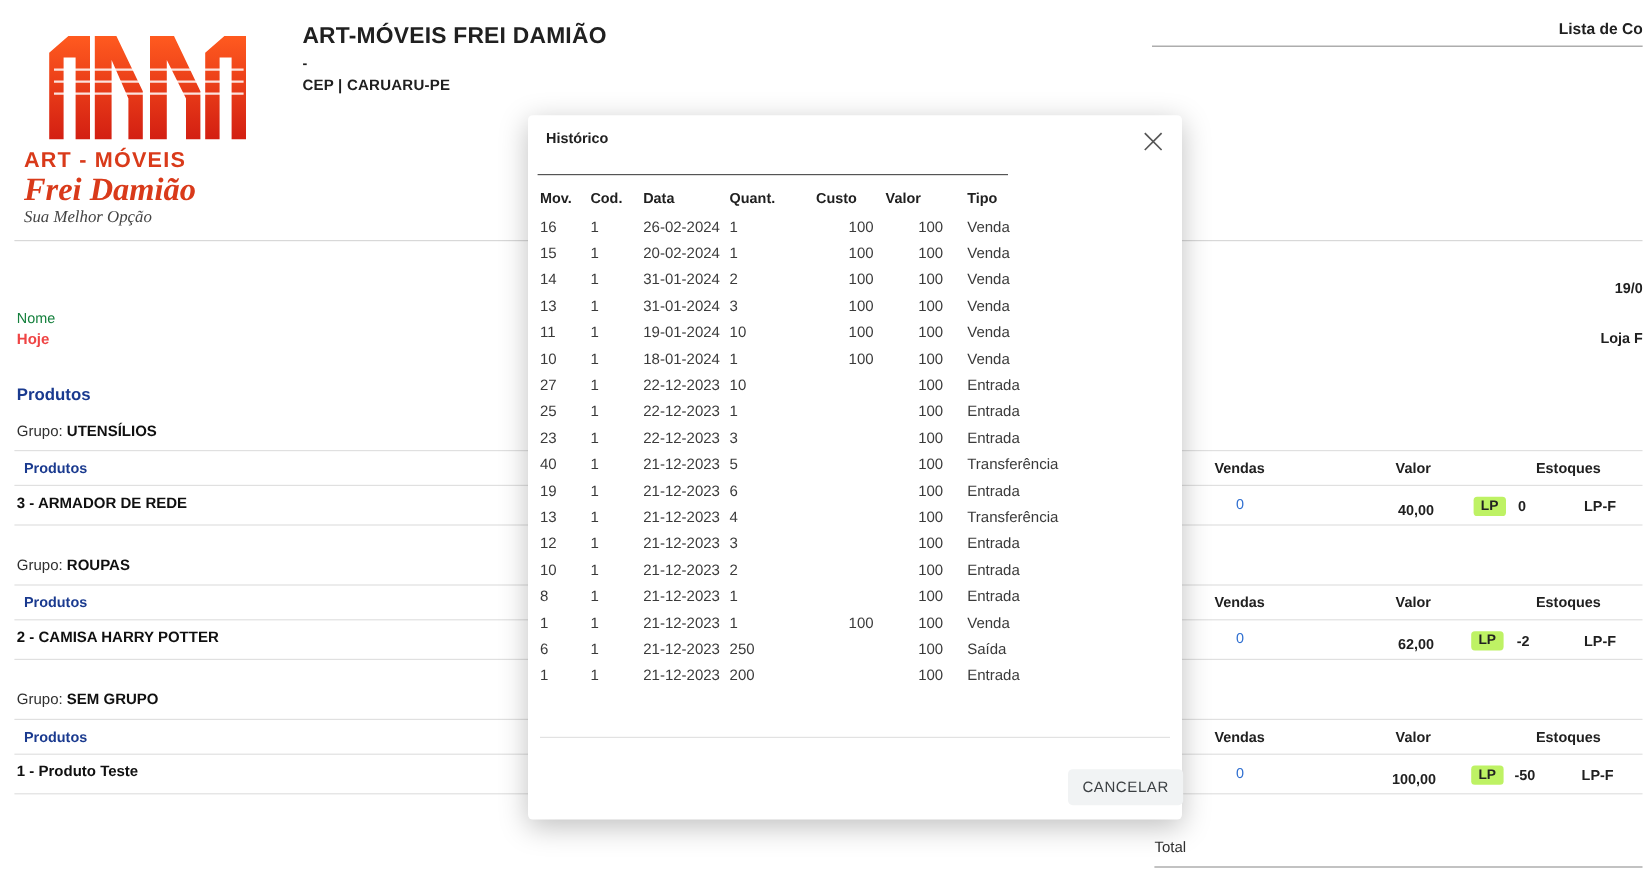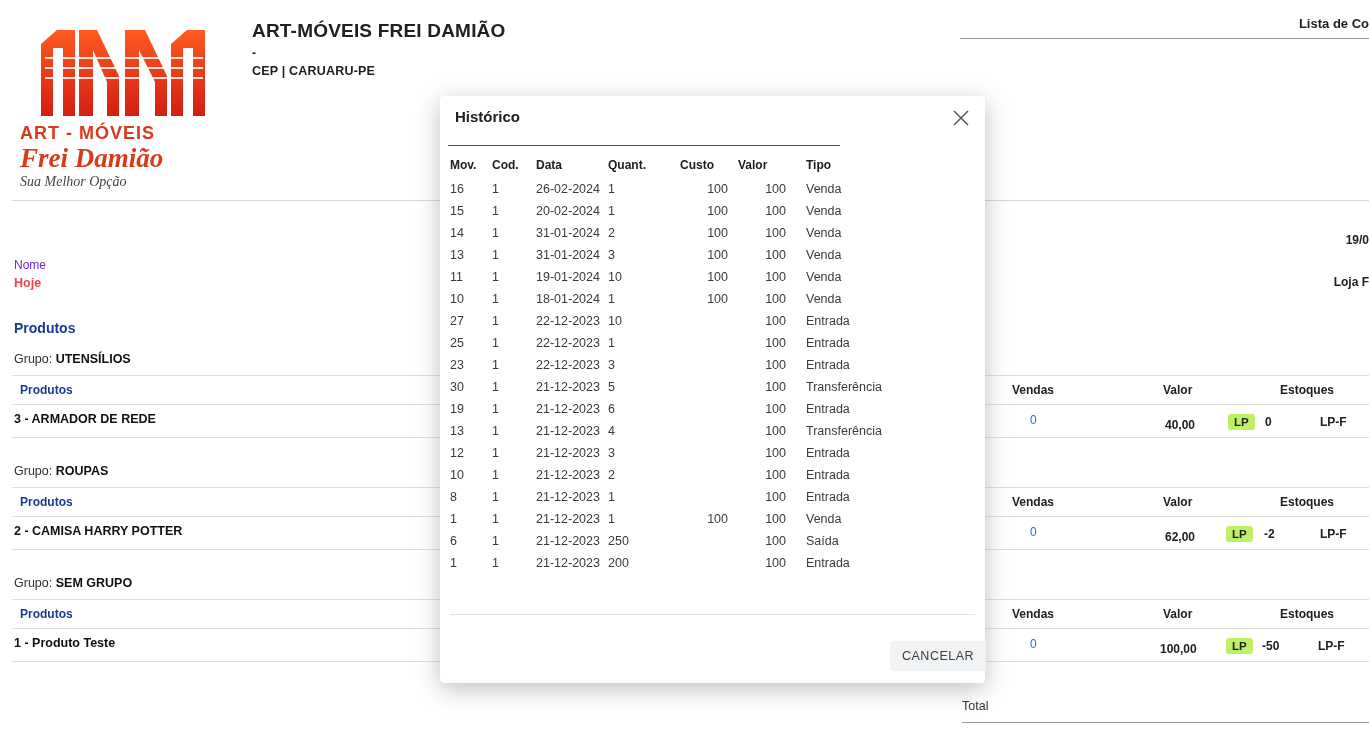--- a/index.html
+++ b/index.html
@@ -106,21 +106,21 @@
     width: 1357px;
     border-top: 1px solid #d8d8d8;
   }
 
   
   .filter-label {
     position: absolute;
     left: 14px;
     top: 258px;
     font-size: 12px;
-    color: #6d28d9;
+    color: #15803d;
   }
   .filter-value {
     position: absolute;
     left: 14px;
     top: 276px;
     font-size: 12.5px;
     font-weight: bold;
     color: #ef4444;
   }
   .meta-date {
@@ -228,21 +228,21 @@
     height: 587px;
     background: #ffffff;
     border-radius: 4px;
     box-shadow: 0 6px 24px rgba(0,0,0,0.25);
     overflow: hidden;
   }
   .modal-title {
     position: absolute;
     left: 15px;
     top: 12px;
-    font-size: 15px;
+    font-size: 12px;
     font-weight: bold;
     color: #202020;
   }
   .modal-close {
     position: absolute;
     right: 10px;
     top: 8px;
     width: 28px;
     height: 28px;
     cursor: pointer;
@@ -516,21 +516,21 @@
         <tr>
           <td class="td-mov">23</td>
           <td class="td-cod">1</td>
           <td class="td-data">22-12-2023</td>
           <td class="td-quant">3</td>
           <td class="td-custo"></td>
           <td class="td-valor">100</td>
           <td class="td-tipo">Entrada</td>
         </tr>
         <tr>
-          <td class="td-mov">30</td>
+          <td class="td-mov">40</td>
           <td class="td-cod">1</td>
           <td class="td-data">21-12-2023</td>
           <td class="td-quant">5</td>
           <td class="td-custo"></td>
           <td class="td-valor">100</td>
           <td class="td-tipo">Transferência</td>
         </tr>
         <tr>
           <td class="td-mov">19</td>
           <td class="td-cod">1</td>

